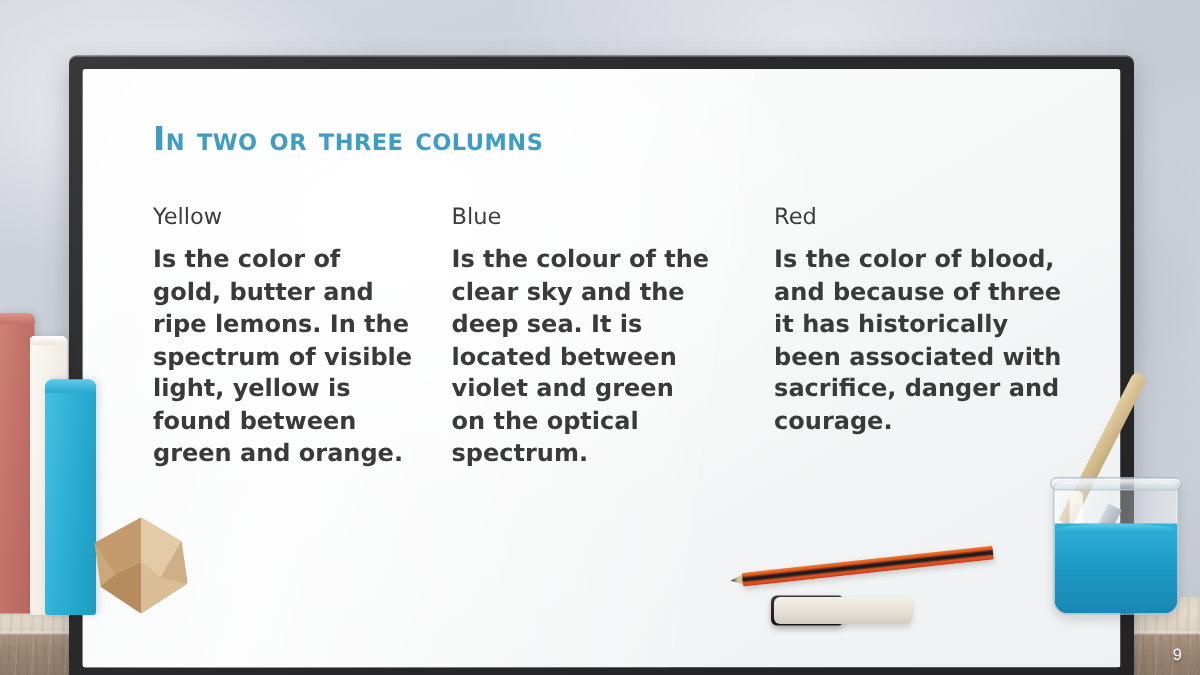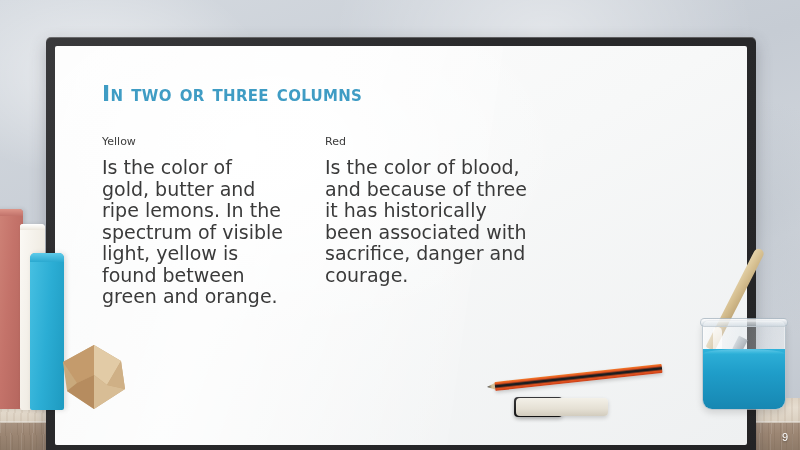--- a/index.html
+++ b/index.html
@@ -92,32 +92,32 @@
   .cols {
     display:flex;
     margin-top:29px;
     width:612px;
   }
   .col { width:207px; padding-right:25px; }
   .col:last-child { padding-right:0;margin-left:16px; }
 
   .col-head {
     font-family:"DejaVu Sans", sans-serif;
-    font-size:11px;
+    font-size:15px;
     color:#3c3c3c;
     line-height:1.2;
     margin-bottom:9px;
     font-weight:400;
   }
   .col-body {
     font-family:"DejaVu Sans", sans-serif;
-    font-size:19px;
+    font-size:16px;
     color:#3a3a3a;
     line-height:21.5px;
-    font-weight:400;
+    font-weight:700;
   }
 
   
   .book { position:absolute; border-radius:3px 4px 3px 2px; }
   .book-red {
     left:-4px; top:209px; width:27px; height:200px;
     background:linear-gradient(95deg,#d08579 0%,#c4736a 45%,#b3655d 100%);
     box-shadow:2px 0 4px rgba(0,0,0,.12);
   }
   .book-red::before {
@@ -253,20 +253,24 @@
 
         <div class="title">In two or three columns</div>
 
         <div class="cols">
 
           <div class="col">
             <div class="col-head">Yellow</div>
             <div class="col-body">Is the color of gold, butter and ripe lemons. In the spectrum of visible light, yellow is found between green and orange.</div>
           </div>
 
+          <div class="col">
+            <div class="col-head">Blue</div>
+            <div class="col-body">Is the colour of the clear sky and the deep sea. It is located between violet and green on the optical spectrum.</div>
+          </div>
 
           <div class="col">
             <div class="col-head">Red</div>
             <div class="col-body">Is the color of blood, and because of three it has historically been associated with sacrifice, danger and courage.</div>
           </div>
 
         </div>
       </div>
     </div>
   </div>

